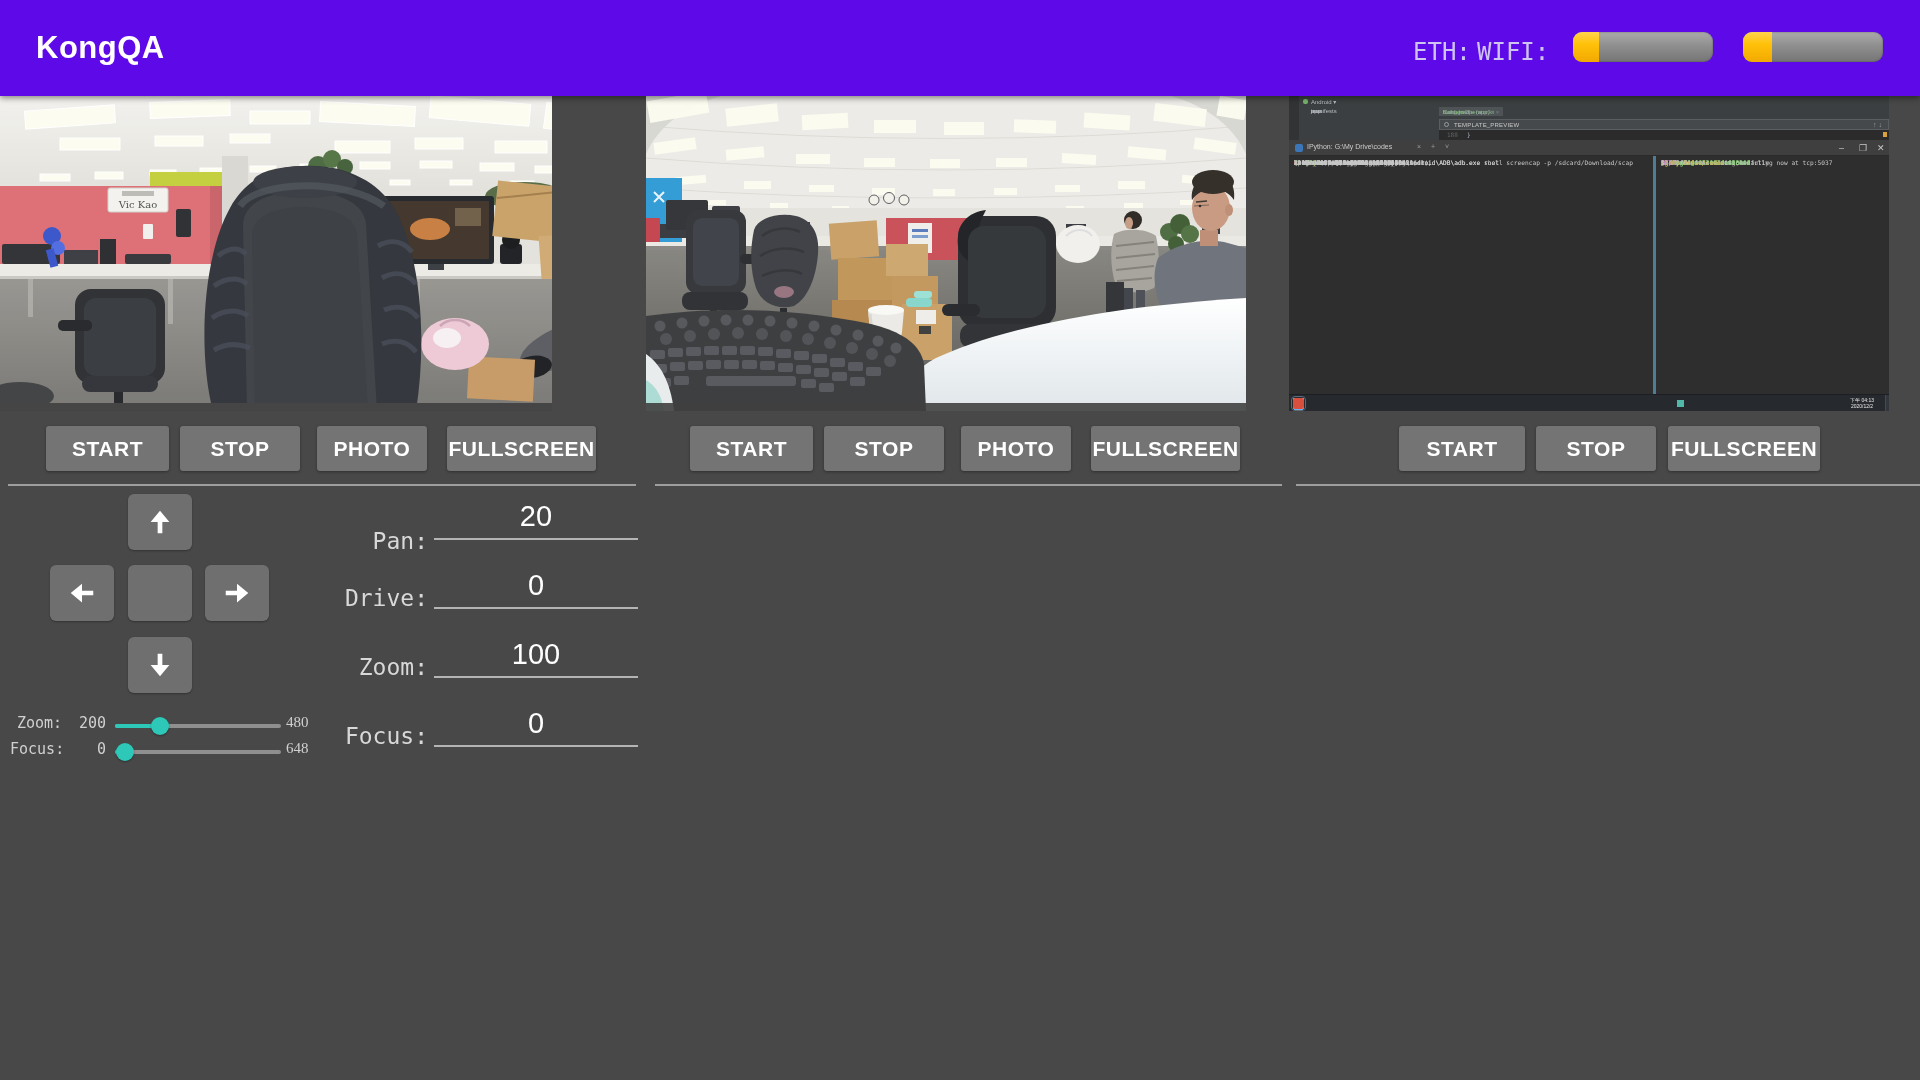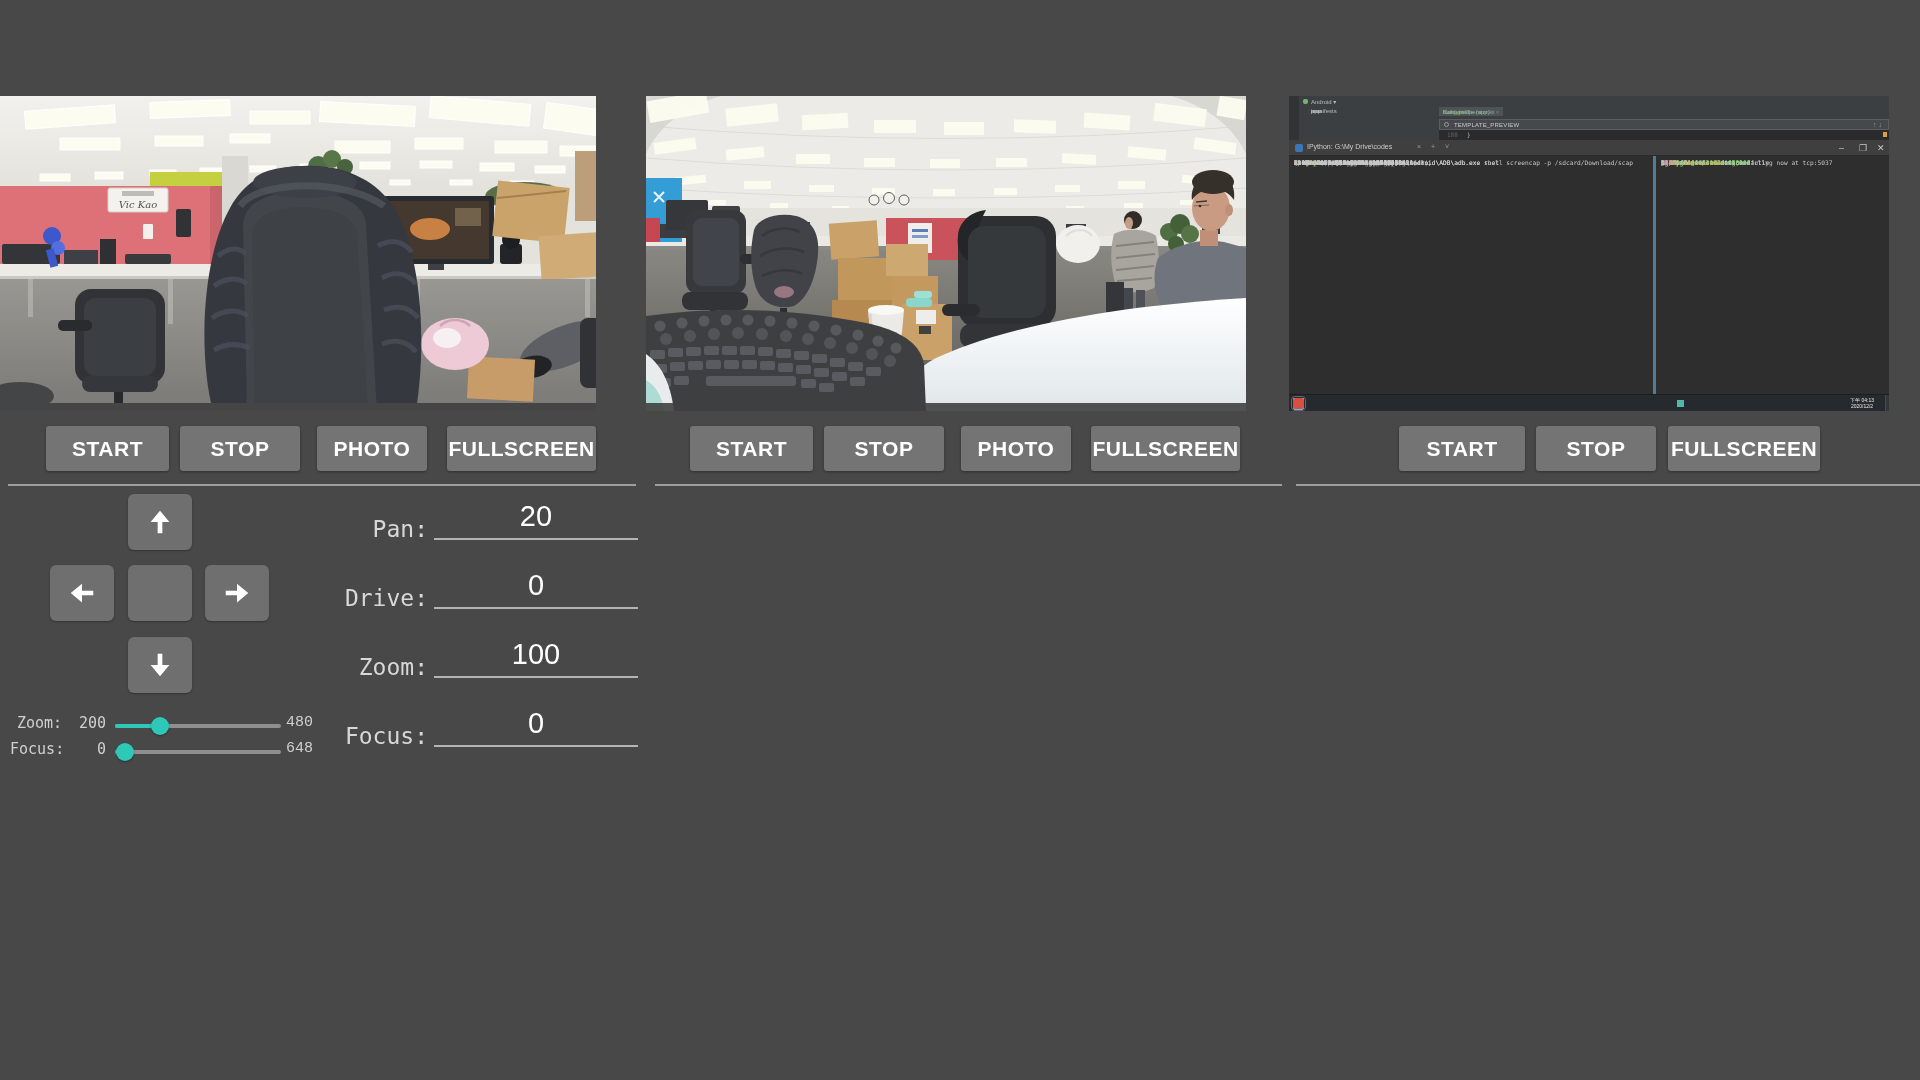--- a/index.html
+++ b/index.html
@@ -14,40 +14,40 @@
   #wifi-label { left:1477px; }
   .signal-bar { position:absolute; top:32px; width:140px; height:30px; border-radius:9px; overflow:hidden; background:linear-gradient(#ababab,#8f8f8f 45%,#757575); box-shadow:inset 0 0 2px rgba(0,0,0,.4); }
   #eth-bar { left:1573px; }
   #wifi-bar { left:1743px; }
   .signal-fill { position:absolute; left:0; top:0; bottom:0; background:linear-gradient(#ffd34d,#ffc10a 40%,#f2a900); }
   #eth-bar .signal-fill { width:26px; }
   #wifi-bar .signal-fill { width:29px; }
 
   
   .cam { position:absolute; top:96px; height:315px; overflow:hidden; background:#3a3a3a; }
-  #cam1 { left:0; width:596px;font-style:italic; }
+  #cam1 { left:0; width:552px; }
   #cam2 { left:646px; width:600px; }
   #cam3 { left:1289px; width:600px; background:#2b2b2b; }
   .cam svg { display:block; }
 
   
   .mbtn { position:absolute; top:426px; height:45px; line-height:45px; background:#747474; color:#fff; font-weight:bold; font-size:21px; letter-spacing:.5px; text-align:center; border-radius:3px; box-shadow:0 1px 3px rgba(0,0,0,.35); cursor:pointer; }
   .divider { position:absolute; top:484px; height:2px; background:#9e9e9e; }
 
   
   .dpad-btn { position:absolute; width:64px; height:56px; background:#6f6f6f; border-radius:6px; box-shadow:0 1px 2px rgba(0,0,0,.3); cursor:pointer; display:flex; align-items:center; justify-content:center; }
   .dpad-btn svg { width:34px; height:30px; }
   .rot-up { transform:rotate(-90deg); }
   .rot-down { transform:rotate(90deg); }
   .rot-left { transform:rotate(180deg); }
 
   
   .sl-label { position:absolute; font-family:"DejaVu Sans Mono", monospace; font-size:15px; color:#d0d0d0; }
   .sl-min { position:absolute; width:32px; text-align:right; font-family:"DejaVu Sans Mono", monospace; font-size:15px; color:#d0d0d0; }
-  .sl-max { position:absolute; font-family:Liberation Mono, monospace; font-size:15px; color:#d0d0d0; }
+  .sl-max { position:absolute; font-family:Liberation Serif, serif; font-size:15px; color:#d0d0d0; }
   .sl-track { position:absolute; left:115px; width:166px; height:4px; background:#8f8f8f; border-radius:2px; }
   .sl-fill { position:absolute; left:0; top:0; height:4px; background:#2EC8B8; border-radius:2px; }
   .sl-thumb { position:absolute; width:18px; height:18px; border-radius:50%; background:#2EC8B8; box-shadow:0 1px 2px rgba(0,0,0,.35); cursor:pointer; }
 
   
   .ptz-label { position:absolute; left:268px; width:160px; text-align:right; font-family:"DejaVu Sans Mono", monospace; font-size:23px; color:#d8d8d8; }
   .ptz-input { position:absolute; left:434px; width:204px; height:40px; border-bottom:2px solid #b4b4b4; text-align:center; font-size:29px; color:#fff; cursor:text; }
 
   
   #cam3 * { position:absolute; }
@@ -93,20 +93,31 @@
   .tb-clock { left:556px; top:2px; width:34px; text-align:center; font-size:5px; line-height:6px; color:#e8e8e8; white-space:pre-line; }
   .tb-edge { left:596px; top:0; width:4px; height:17px; background:#32373d; border-left:1px solid #454b52; }
 
   .ctext { font-family:"DejaVu Serif", serif; }
 </style>
 </head>
 <body>
 
 <div id="app">
 
+  <div id="header">
+    <div id="app-title">KongQA</div>
+    <div id="eth-label" class="hdr-label">ETH:</div>
+    <div id="wifi-label" class="hdr-label">WIFI:</div>
+    <div id="eth-bar" class="signal-bar">
+        <div class="signal-fill"></div>
+      </div>
+    <div id="wifi-bar" class="signal-bar">
+        <div class="signal-fill"></div>
+      </div>
+  </div>
 
   <div id="cam1" class="cam">
     <svg width="604" height="315" viewBox="0 0 604 315">
       <defs>
         <linearGradient id="c1ceil" x1="0" y1="0" x2="0" y2="1">
             <stop offset="0" stop-color="#f2f1ed"></stop>
             <stop offset="1" stop-color="#dcdad4"></stop>
           </linearGradient>
         <linearGradient id="c1floor" x1="0" y1="0" x2="0" y2="1">
             <stop offset="0" stop-color="#94928d"></stop>
@@ -680,21 +691,21 @@
   <div class="sl-max" style="left:286px;top:714px;">480</div>
 
   <div class="sl-label" style="left:10px;top:740px;">Focus:</div>
   <div class="sl-min" style="left:74px;top:740px;">0</div>
   <div class="sl-track" style="top:750px;">
       <div class="sl-fill" style="width:4px;"></div>
     </div>
   <div class="sl-thumb" style="left:116px;top:743px;"></div>
   <div class="sl-max" style="left:286px;top:740px;">648</div>
 
-  <div class="ptz-label" style="top:516px;">Pan:</div>
+  <div class="ptz-label" style="top:528px;">Pan:</div>
   <div class="ptz-input" style="top:500px;">20</div>
 
   <div class="ptz-label" style="top:585px;">Drive:</div>
   <div class="ptz-input" style="top:569px;">0</div>
 
   <div class="ptz-label" style="top:654px;">Zoom:</div>
   <div class="ptz-input" style="top:638px;">100</div>
 
   <div class="ptz-label" style="top:723px;">Focus:</div>
   <div class="ptz-input" style="top:707px;">0</div>

